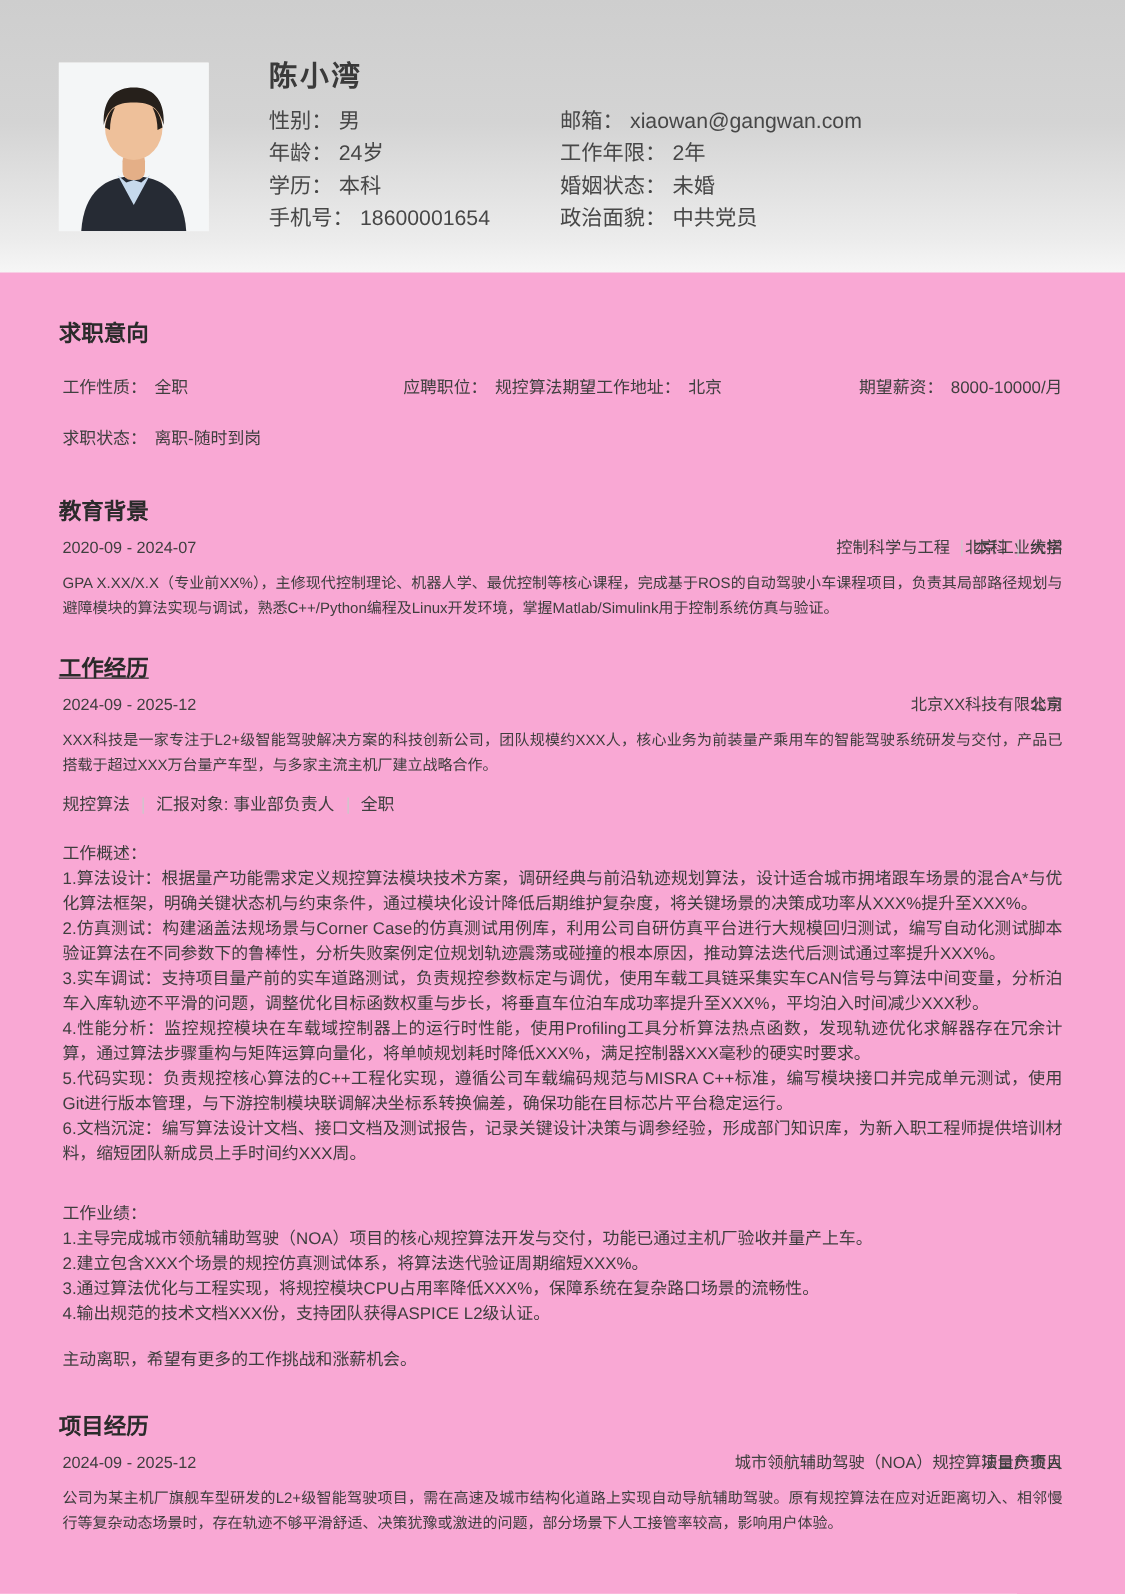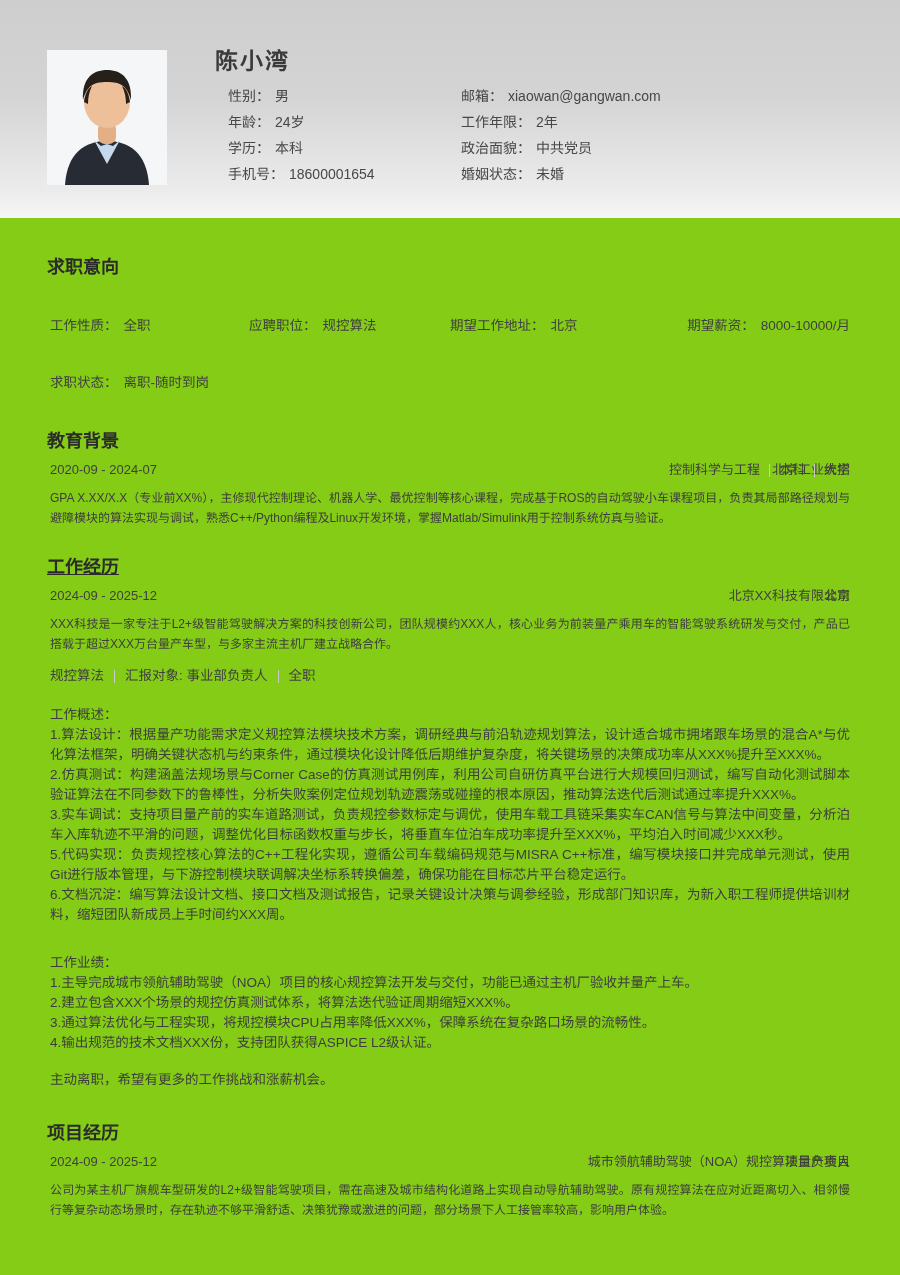--- a/index.html
+++ b/index.html
@@ -1,19 +1,19 @@
 <!DOCTYPE html>
 <html lang="zh-CN"><head>
 <meta charset="utf-8">
 <style>
   * { box-sizing: border-box; }
   html,body { margin:0; padding:0; }
   body { background:#ffffff; }
   .page {
-    width:900px; height:1275px; margin:0 auto; background:#84cc16;
+    width:900px; height:1275px; margin:0 auto; background:#f9a8d4;
     font-family:"Liberation Sans","DejaVu Sans",sans-serif;
     color:#3f3f3f; overflow:hidden; position:relative;
   }
   
   .header {
     height:218px;
     background:linear-gradient(180deg,#cecece 0%,#d4d4d4 45%,#ececec 88%,#f6f6f6 100%);
     display:flex; padding:50px 50px 0 47px;
   }
   .photo {
@@ -22,32 +22,32 @@
   .photo svg { display:block; }
   .header-right { margin-left:48px; flex:1; min-width:0; }
   .name {
     margin:0 0 15px 0; font-size:23px; letter-spacing:2px;
     font-weight:700; color:#3a3a3a; line-height:1;
   }
   .info-grid { display:flex; }
   .info-col { display:flex; flex-direction:column; gap:9px; }
   .info-col.left  { width:233px; flex:none; }
   .info-col.right { flex:1; }
-  .info-item { font-size:14px; color:#474747; line-height:17px; white-space:nowrap;margin-left:13px; }
+  .info-item { font-size:17px; color:#474747; line-height:17px; white-space:nowrap; }
   .info-item .val { margin-left:5px; }
   
   .main { padding:0 50px 0 47px; }
   .sec-title {
     margin:0; font-size:18px; font-weight:700; color:#2b2b2b; line-height:20px;
   }
   .sec-jobintent .sec-title { margin-top:39px; }
   .ji-row { display:flex; margin-top:25px; padding-left:3px; font-size:13.5px; line-height:16px; }
-  .ji-field { white-space:nowrap;margin-top:16px; }
+  .ji-field { white-space:nowrap; }
   .ji-f1 { width:199px; flex:none; }
-  .ji-f2 { width:201px; flex:none; }
+  .ji-f2 { width:201px; flex:none;text-align:right; }
   .ji-f3 { flex:1; }
   .ji-f4 { flex:none; text-align:right; }
   .ji-field .val { margin-left:6px; }
   .sec-title.edu   { margin-top:40px; }
   .sec-title.work  { margin-top:29px;text-decoration:underline; }
   .sec-title.proj  { margin-top:33px; }
   .entry-row {
     position:relative; margin-top:11px; height:16px;
     font-size:13px; color:#3f3f3f; line-height:16px;
   }
@@ -94,22 +94,22 @@
       <div class="info-grid">
         <div class="info-col left">
           <div class="info-item"><span class="lbl">性别：</span><span class="val">男</span></div>
           <div class="info-item"><span class="lbl">年龄：</span><span class="val">24岁</span></div>
           <div class="info-item"><span class="lbl">学历：</span><span class="val">本科</span></div>
           <div class="info-item"><span class="lbl">手机号：</span><span class="val">18600001654</span></div>
         </div>
         <div class="info-col right">
           <div class="info-item"><span class="lbl">邮箱：</span><span class="val">xiaowan@gangwan.com</span></div>
           <div class="info-item"><span class="lbl">工作年限：</span><span class="val">2年</span></div>
+          <div class="info-item"><span class="lbl">婚姻状态：</span><span class="val">未婚</span></div>
           <div class="info-item"><span class="lbl">政治面貌：</span><span class="val">中共党员</span></div>
-          <div class="info-item"><span class="lbl">婚姻状态：</span><span class="val">未婚</span></div>
         </div>
       </div>
     </div>
   </div>
 
   <div class="main">
 
     <section class="sec-jobintent">
       <h2 class="sec-title">求职意向</h2>
       <div class="ji-row">
@@ -151,20 +151,21 @@
         <span>规控算法</span>
         <span class="vbar"></span>
         <span>汇报对象: 事业部负责人</span>
         <span class="vbar"></span>
         <span>全职</span>
       </div>
       <p class="block-label">工作概述：</p>
       <p class="item-para">1.算法设计：根据量产功能需求定义规控算法模块技术方案，调研经典与前沿轨迹规划算法，设计适合城市拥堵跟车场景的混合A*与优化算法框架，明确关键状态机与约束条件，通过模块化设计降低后期维护复杂度，将关键场景的决策成功率从XXX%提升至XXX%。</p>
       <p class="item-para">2.仿真测试：构建涵盖法规场景与Corner Case的仿真测试用例库，利用公司自研仿真平台进行大规模回归测试，编写自动化测试脚本验证算法在不同参数下的鲁棒性，分析失败案例定位规划轨迹震荡或碰撞的根本原因，推动算法迭代后测试通过率提升XXX%。</p>
       <p class="item-para">3.实车调试：支持项目量产前的实车道路测试，负责规控参数标定与调优，使用车载工具链采集实车CAN信号与算法中间变量，分析泊车入库轨迹不平滑的问题，调整优化目标函数权重与步长，将垂直车位泊车成功率提升至XXX%，平均泊入时间减少XXX秒。</p>
+      <p class="item-para">4.性能分析：监控规控模块在车载域控制器上的运行时性能，使用Profiling工具分析算法热点函数，发现轨迹优化求解器存在冗余计算，通过算法步骤重构与矩阵运算向量化，将单帧规划耗时降低XXX%，满足控制器XXX毫秒的硬实时要求。</p>
       <p class="item-para">5.代码实现：负责规控核心算法的C++工程化实现，遵循公司车载编码规范与MISRA C++标准，编写模块接口并完成单元测试，使用Git进行版本管理，与下游控制模块联调解决坐标系转换偏差，确保功能在目标芯片平台稳定运行。</p>
       <p class="item-para">6.文档沉淀：编写算法设计文档、接口文档及测试报告，记录关键设计决策与调参经验，形成部门知识库，为新入职工程师提供培训材料，缩短团队新成员上手时间约XXX周。</p>
       <p class="block-label results-label">工作业绩：</p>
       <p class="item-para">1.主导完成城市领航辅助驾驶（NOA）项目的核心规控算法开发与交付，功能已通过主机厂验收并量产上车。</p>
       <p class="item-para">2.建立包含XXX个场景的规控仿真测试体系，将算法迭代验证周期缩短XXX%。</p>
       <p class="item-para">3.通过算法优化与工程实现，将规控模块CPU占用率降低XXX%，保障系统在复杂路口场景的流畅性。</p>
       <p class="item-para">4.输出规范的技术文档XXX份，支持团队获得ASPICE L2级认证。</p>
       <p class="item-para leave-note">主动离职，希望有更多的工作挑战和涨薪机会。</p>
     </section>
 

